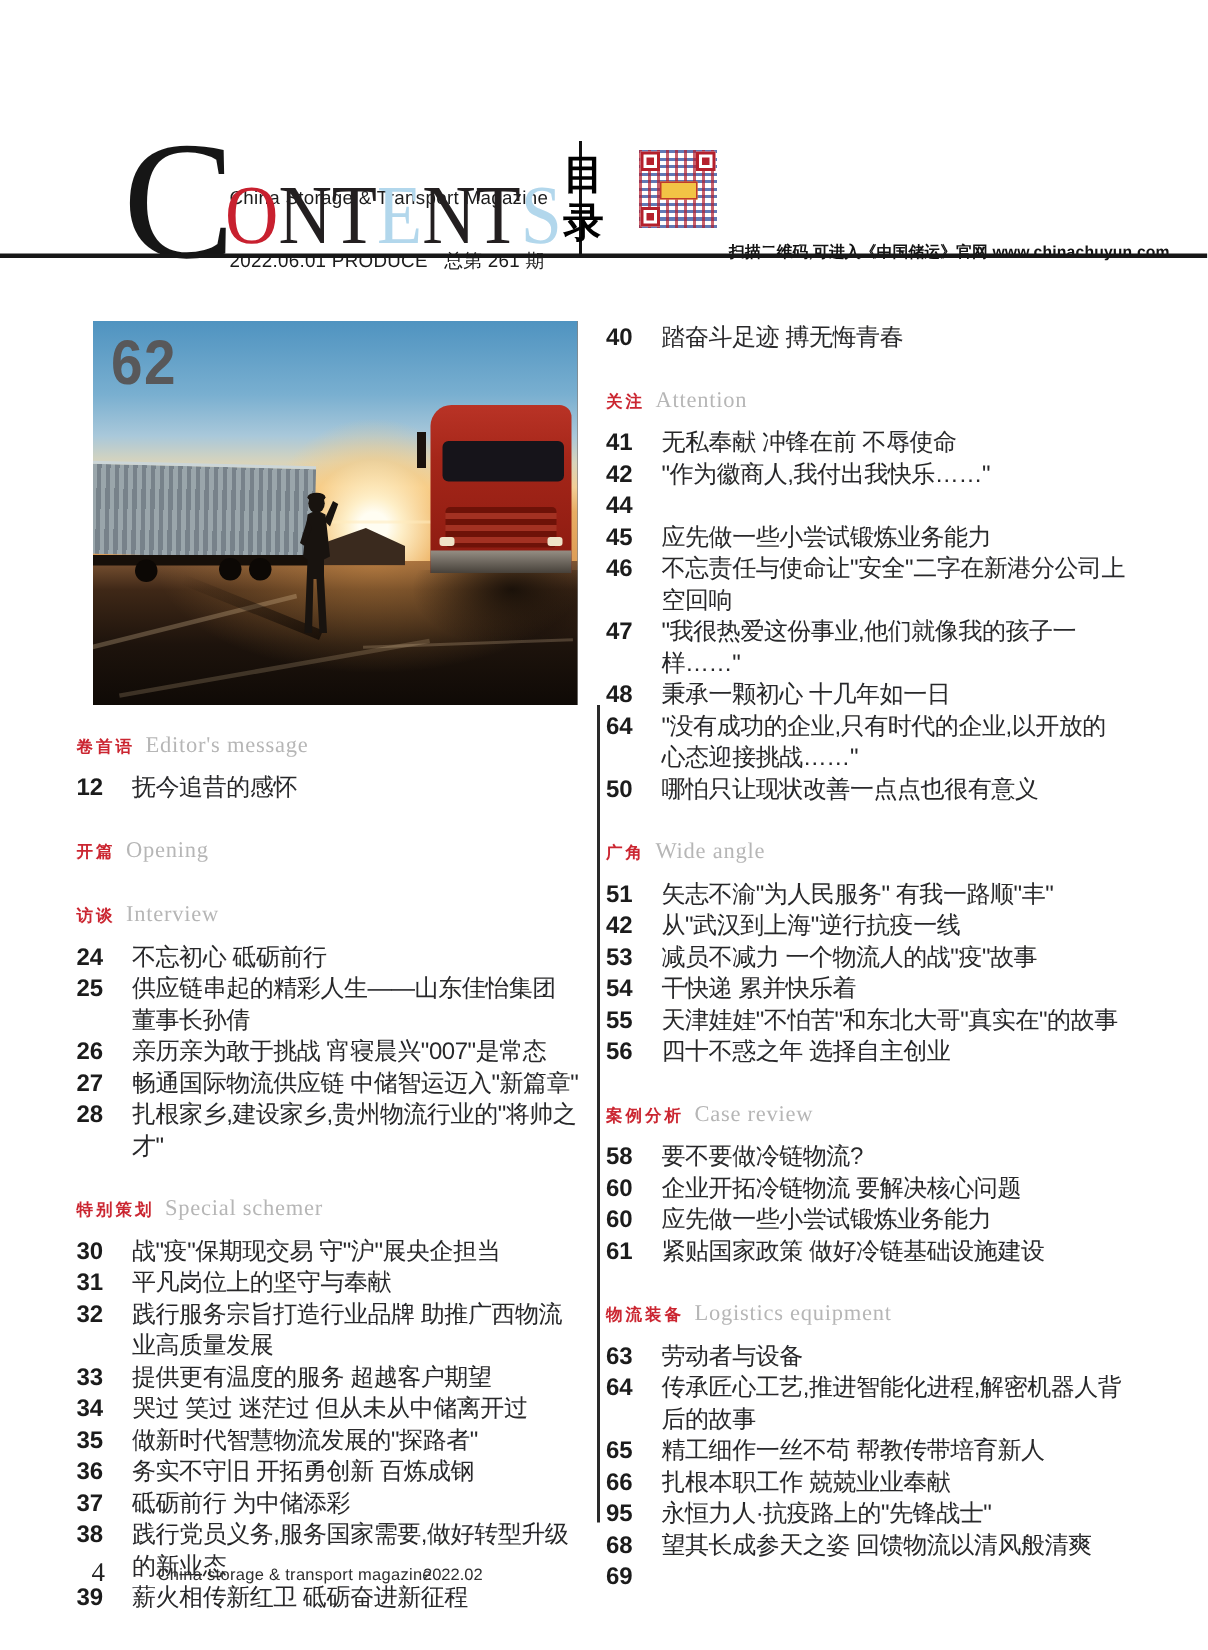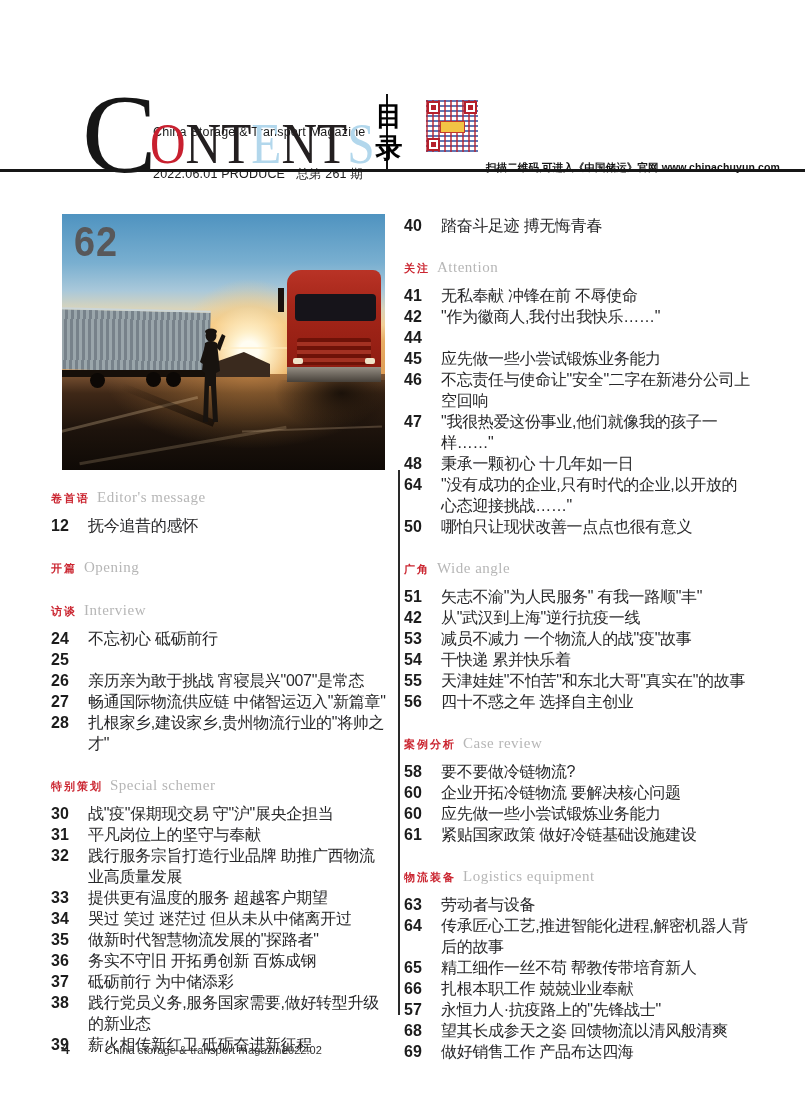--- a/index.html
+++ b/index.html
@@ -151,20 +151,21 @@
         <div class="sec-title"><span class="sec-zh">开篇</span><span class="sec-en">Opening</span></div>
       </div>
       <div class="section">
         <div class="sec-title"><span class="sec-zh">访谈</span><span class="sec-en">Interview</span></div>
         <div class="toc-item">
           <span class="num">24</span>
           <span class="title">不忘初心 砥砺前行</span>
         </div>
         <div class="toc-item">
           <span class="num">25</span>
+          <span class="title">供应链串起的精彩人生——山东佳怡集团董事长孙倩</span>
         </div>
         <div class="toc-item">
           <span class="num">26</span>
           <span class="title">亲历亲为敢于挑战 宵寝晨兴"007"是常态</span>
         </div>
         <div class="toc-item">
           <span class="num">27</span>
           <span class="title">畅通国际物流供应链 中储智运迈入"新篇章"</span>
         </div>
         <div class="toc-item">
@@ -317,30 +318,29 @@
         </div>
         <div class="toc-item">
           <span class="num">65</span>
           <span class="title">精工细作一丝不苟 帮教传带培育新人</span>
         </div>
         <div class="toc-item">
           <span class="num">66</span>
           <span class="title">扎根本职工作 兢兢业业奉献</span>
         </div>
         <div class="toc-item">
-          <span class="num">57</span>
+          <span class="num">95</span>
           <span class="title">永恒力人·抗疫路上的"先锋战士"</span>
         </div>
         <div class="toc-item">
           <span class="num">68</span>
           <span class="title">望其长成参天之姿 回馈物流以清风般清爽</span>
         </div>
         <div class="toc-item">
           <span class="num">69</span>
-          <span class="title">做好销售工作 产品布达四海</span>
         </div>
       </div>
     </div>
   <div class="col-div"></div>
 
   <div class="footer-num">4</div>
   <div class="footer-text">China storage &amp; transport magazine</div>
   <div class="footer-issue">2022.02</div>
 
 </div>

